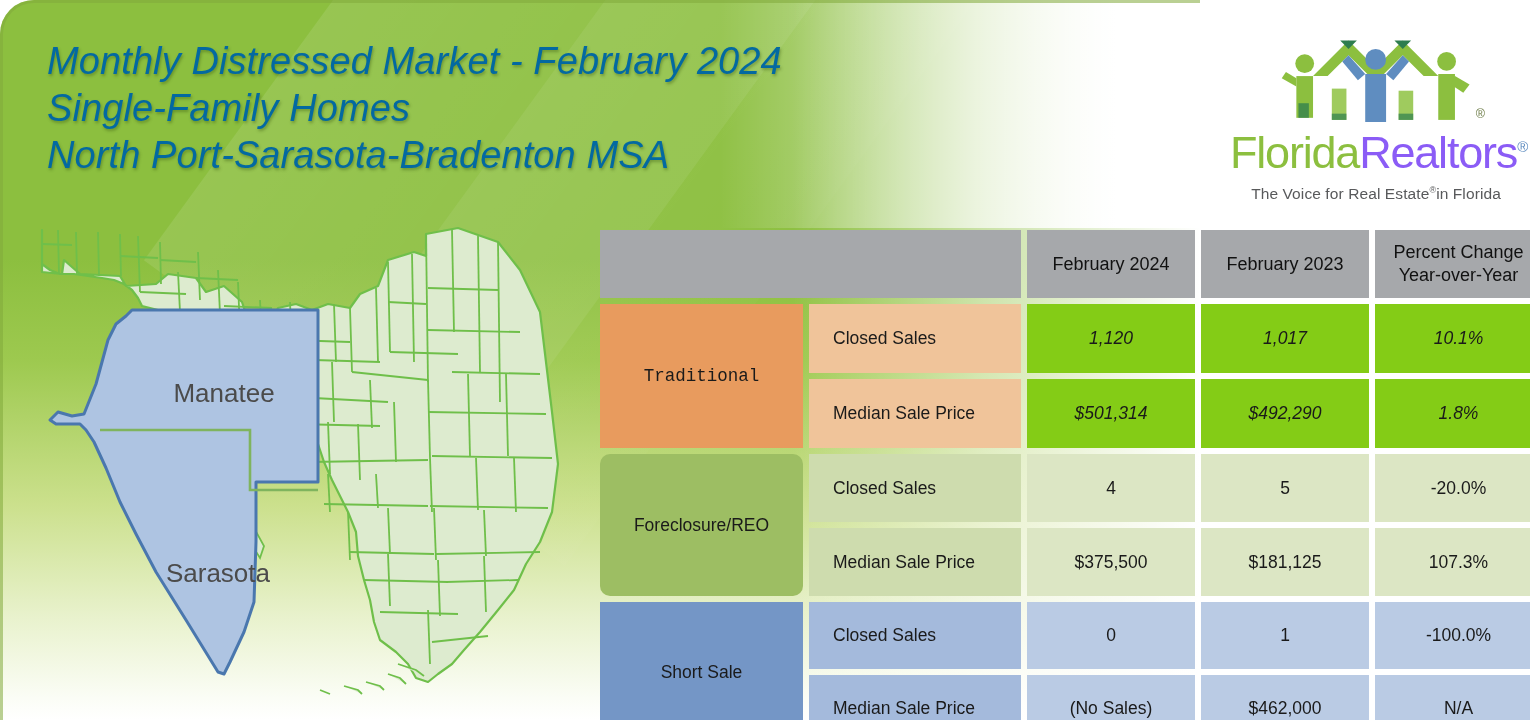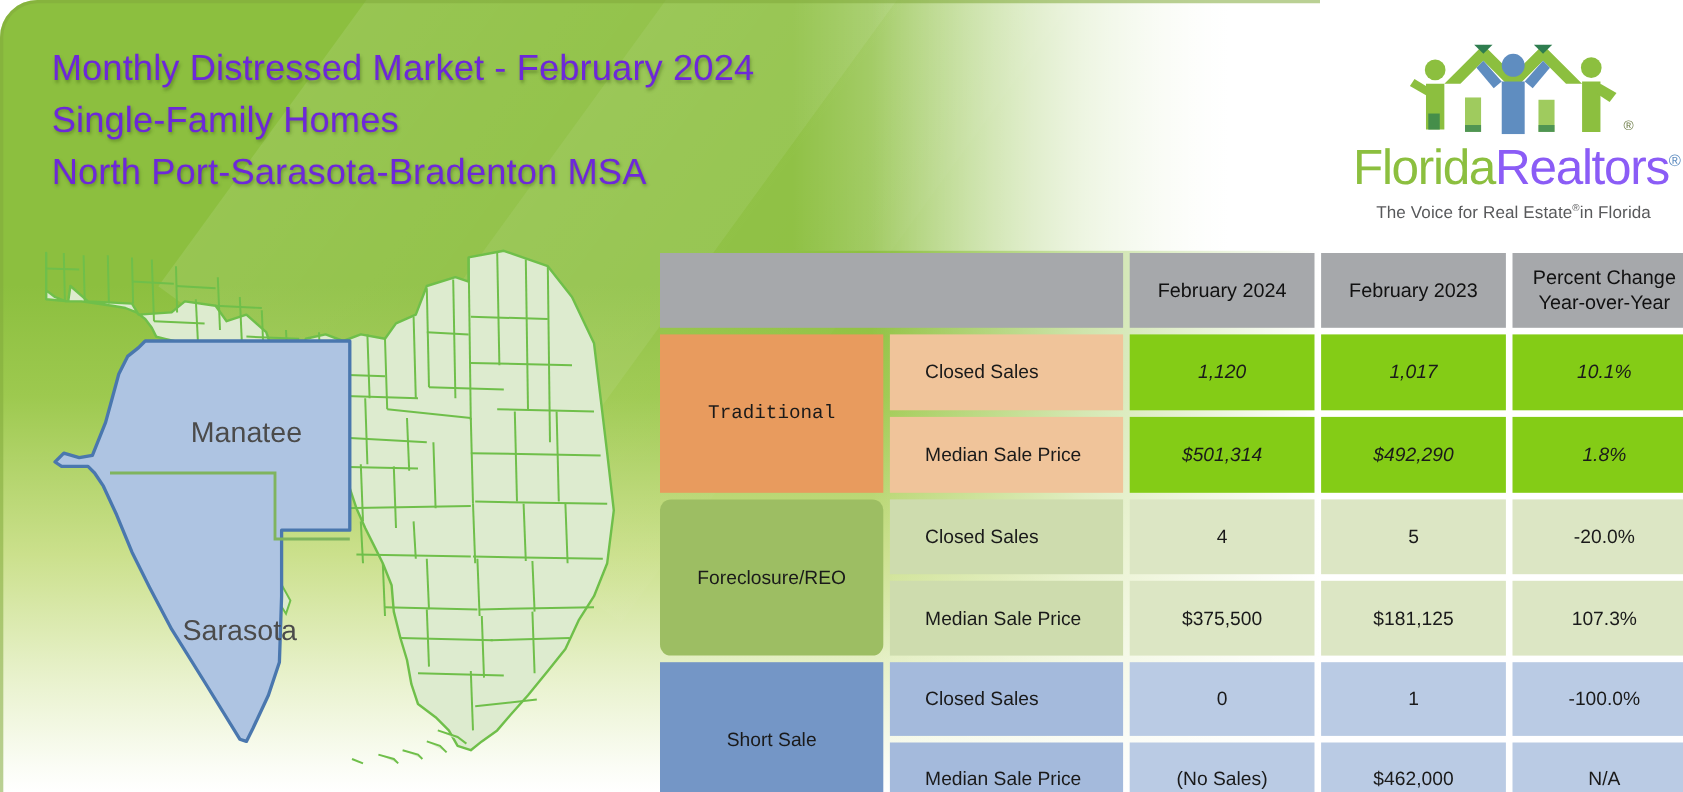--- a/index.html
+++ b/index.html
@@ -62,26 +62,27 @@
     left:560px; top:-260px;
     width:170px; height:700px;
     background:rgba(255,255,255,0.07);
     transform:rotate(36deg);
     pointer-events:none;
   }
 
   
   .title-block{
     position:absolute; left:47px; top:38px;
-    color:#6d28d9;
-    font-size:33px; line-height:47px;
+    color:#0369a1;
+    font-size:38px; line-height:47px;
     letter-spacing:.1px;
     text-shadow:1px 2px 3px rgba(60,90,20,.45);
     white-space:nowrap;
     font-family:"Liberation Sans", sans-serif;
+    font-style:italic;
   }
   .title-block div{font-weight:400;}
 
   
   .logo{
     position:absolute; right:8px; top:26px;
     width:292px; height:178px;
     text-align:center;
   }
   .logo-mark{height:96px;display:block;margin:0 auto;}
@@ -118,21 +119,21 @@
     grid-template-rows:68px 69px 69px 68px 68px 67px 67px;
     gap:6px;
   }
   .cell{
     display:flex; align-items:center;
     font-size:17.5px; color:#1a1a1a;
     font-family:"Liberation Sans", sans-serif;
     box-sizing:border-box;
   }
   .c-center{justify-content:center;text-align:center;}
-  .c-left{justify-content:flex-start;padding-left:32px;}
+  .c-left{justify-content:flex-start;padding-left:24px;}
 
   .hdr{background:#A6A8AB;}
   .hdr-txt{font-size:18px;color:#111;line-height:23px;}
 
   .grp-trad{background:#E89B5E;font-family:Liberation Mono, monospace;}
   .grp-fore{background:#9DBE63;border-radius:10px;}
   .grp-short{background:#7496C6;}
 
   .lbl-trad{background:#F0C49A;}
   .lbl-fore{background:#CEDCAE;}

